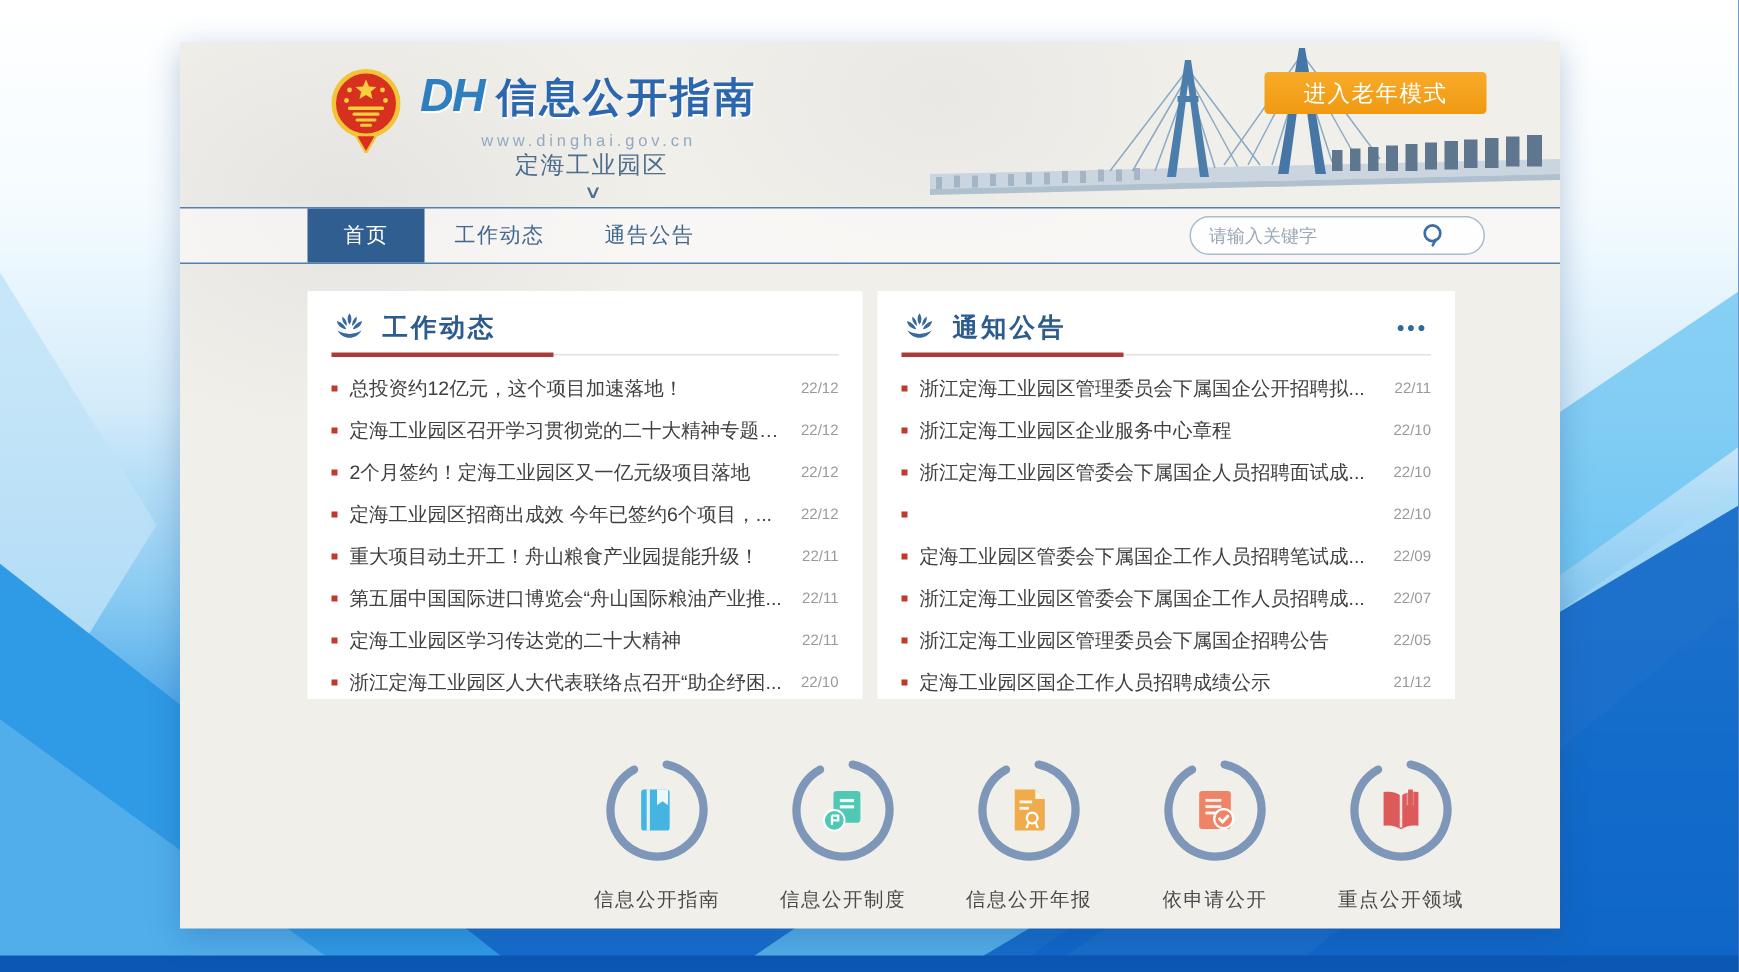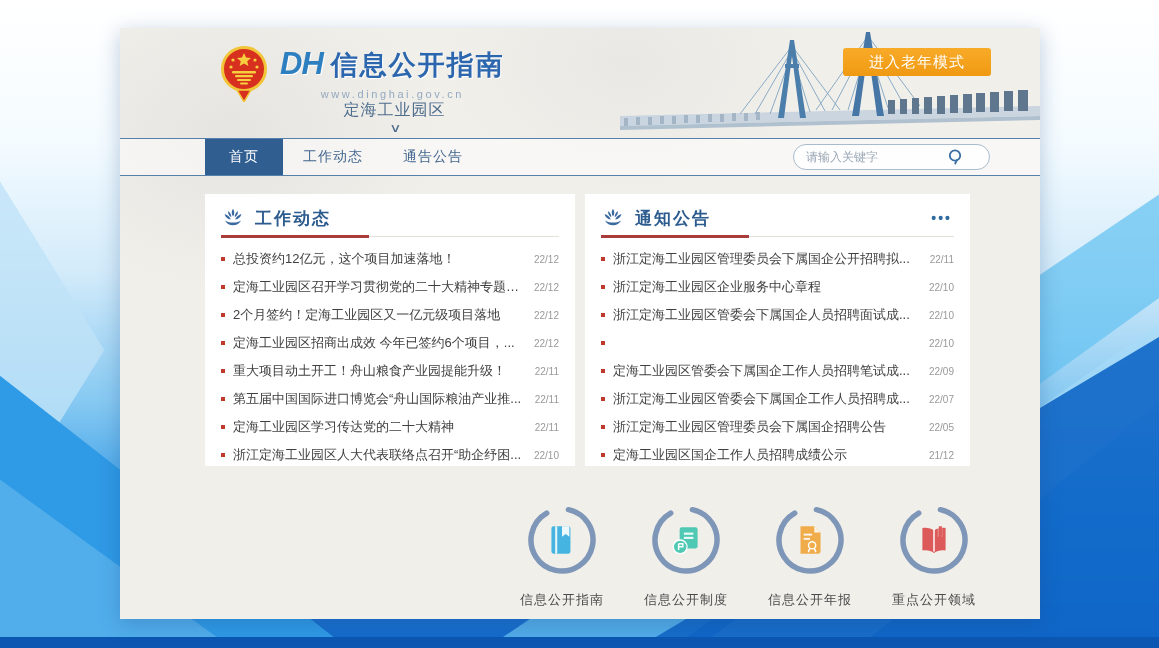--- a/index.html
+++ b/index.html
@@ -362,20 +362,36 @@
             <path d="M22 5 l6 6 h-6 Z" fill="#fff" opacity=".85"></path>
             <rect x="12" y="12" width="8" height="1.8" fill="#fff" opacity=".9"></rect>
             <rect x="12" y="16" width="6" height="1.8" fill="#fff" opacity=".9"></rect>
             <circle cx="20" cy="23" r="3.4" fill="none" stroke="#fff" stroke-width="1.4"></circle>
             <path d="M18 25.5 l-1.6 4 M22 25.5 l1.6 4" stroke="#fff" stroke-width="1.4"></path>
           </svg>
         </div>
         <span class="ql-label">信息公开年报</span>
       </div>
 
+      <div class="quicklink" style="--qc: #ee8366;">
+        <div class="ql-ring">
+          <svg class="ring" viewBox="0 0 76 76">
+            <circle cx="38" cy="38" r="31" fill="none" stroke="#7e96b7" stroke-width="5.5" stroke-linecap="round" stroke-dasharray="172 23" transform="rotate(-78 38 38)"></circle>
+          </svg>
+          <svg class="ql-glyph" viewBox="0 0 36 36" fill="currentColor">
+            <rect x="8" y="6" width="20" height="24" rx="2"></rect>
+            <rect x="12" y="11" width="10" height="1.8" fill="#fff" opacity=".9"></rect>
+            <rect x="12" y="15" width="10" height="1.8" fill="#fff" opacity=".9"></rect>
+            <rect x="12" y="19" width="7" height="1.8" fill="#fff" opacity=".9"></rect>
+            <circle cx="23.5" cy="23.5" r="6" stroke="#fff" stroke-width="1.4"></circle>
+            <path d="M20.8 23.6 l2 2 3.4 -3.8" fill="none" stroke="#fff" stroke-width="1.8" stroke-linecap="round"></path>
+          </svg>
+        </div>
+        <span class="ql-label">依申请公开</span>
+      </div>
 
       <div class="quicklink" style="--qc: #dc5a5a;">
         <div class="ql-ring">
           <svg class="ring" viewBox="0 0 76 76">
             <circle cx="38" cy="38" r="31" fill="none" stroke="#7e96b7" stroke-width="5.5" stroke-linecap="round" stroke-dasharray="172 23" transform="rotate(-78 38 38)"></circle>
           </svg>
           <svg class="ql-glyph" viewBox="0 0 36 36" fill="currentColor">
             <path d="M18 9 c-3-2.2-6.8-3-11-2.3 V28 c4.2-.7 8 .1 11 2.2 3-2.1 6.8-2.9 11-2.2 V6.7 C24.8 6 21 6.8 18 9 Z"></path>
             <rect x="17.2" y="8" width="1.6" height="21" fill="#fff" opacity=".85"></rect>
             <path d="M21.5 4.5 h4.5 v11 l-2.25 -2 -2.25 2 Z" fill="#fff" opacity=".35"></path>

